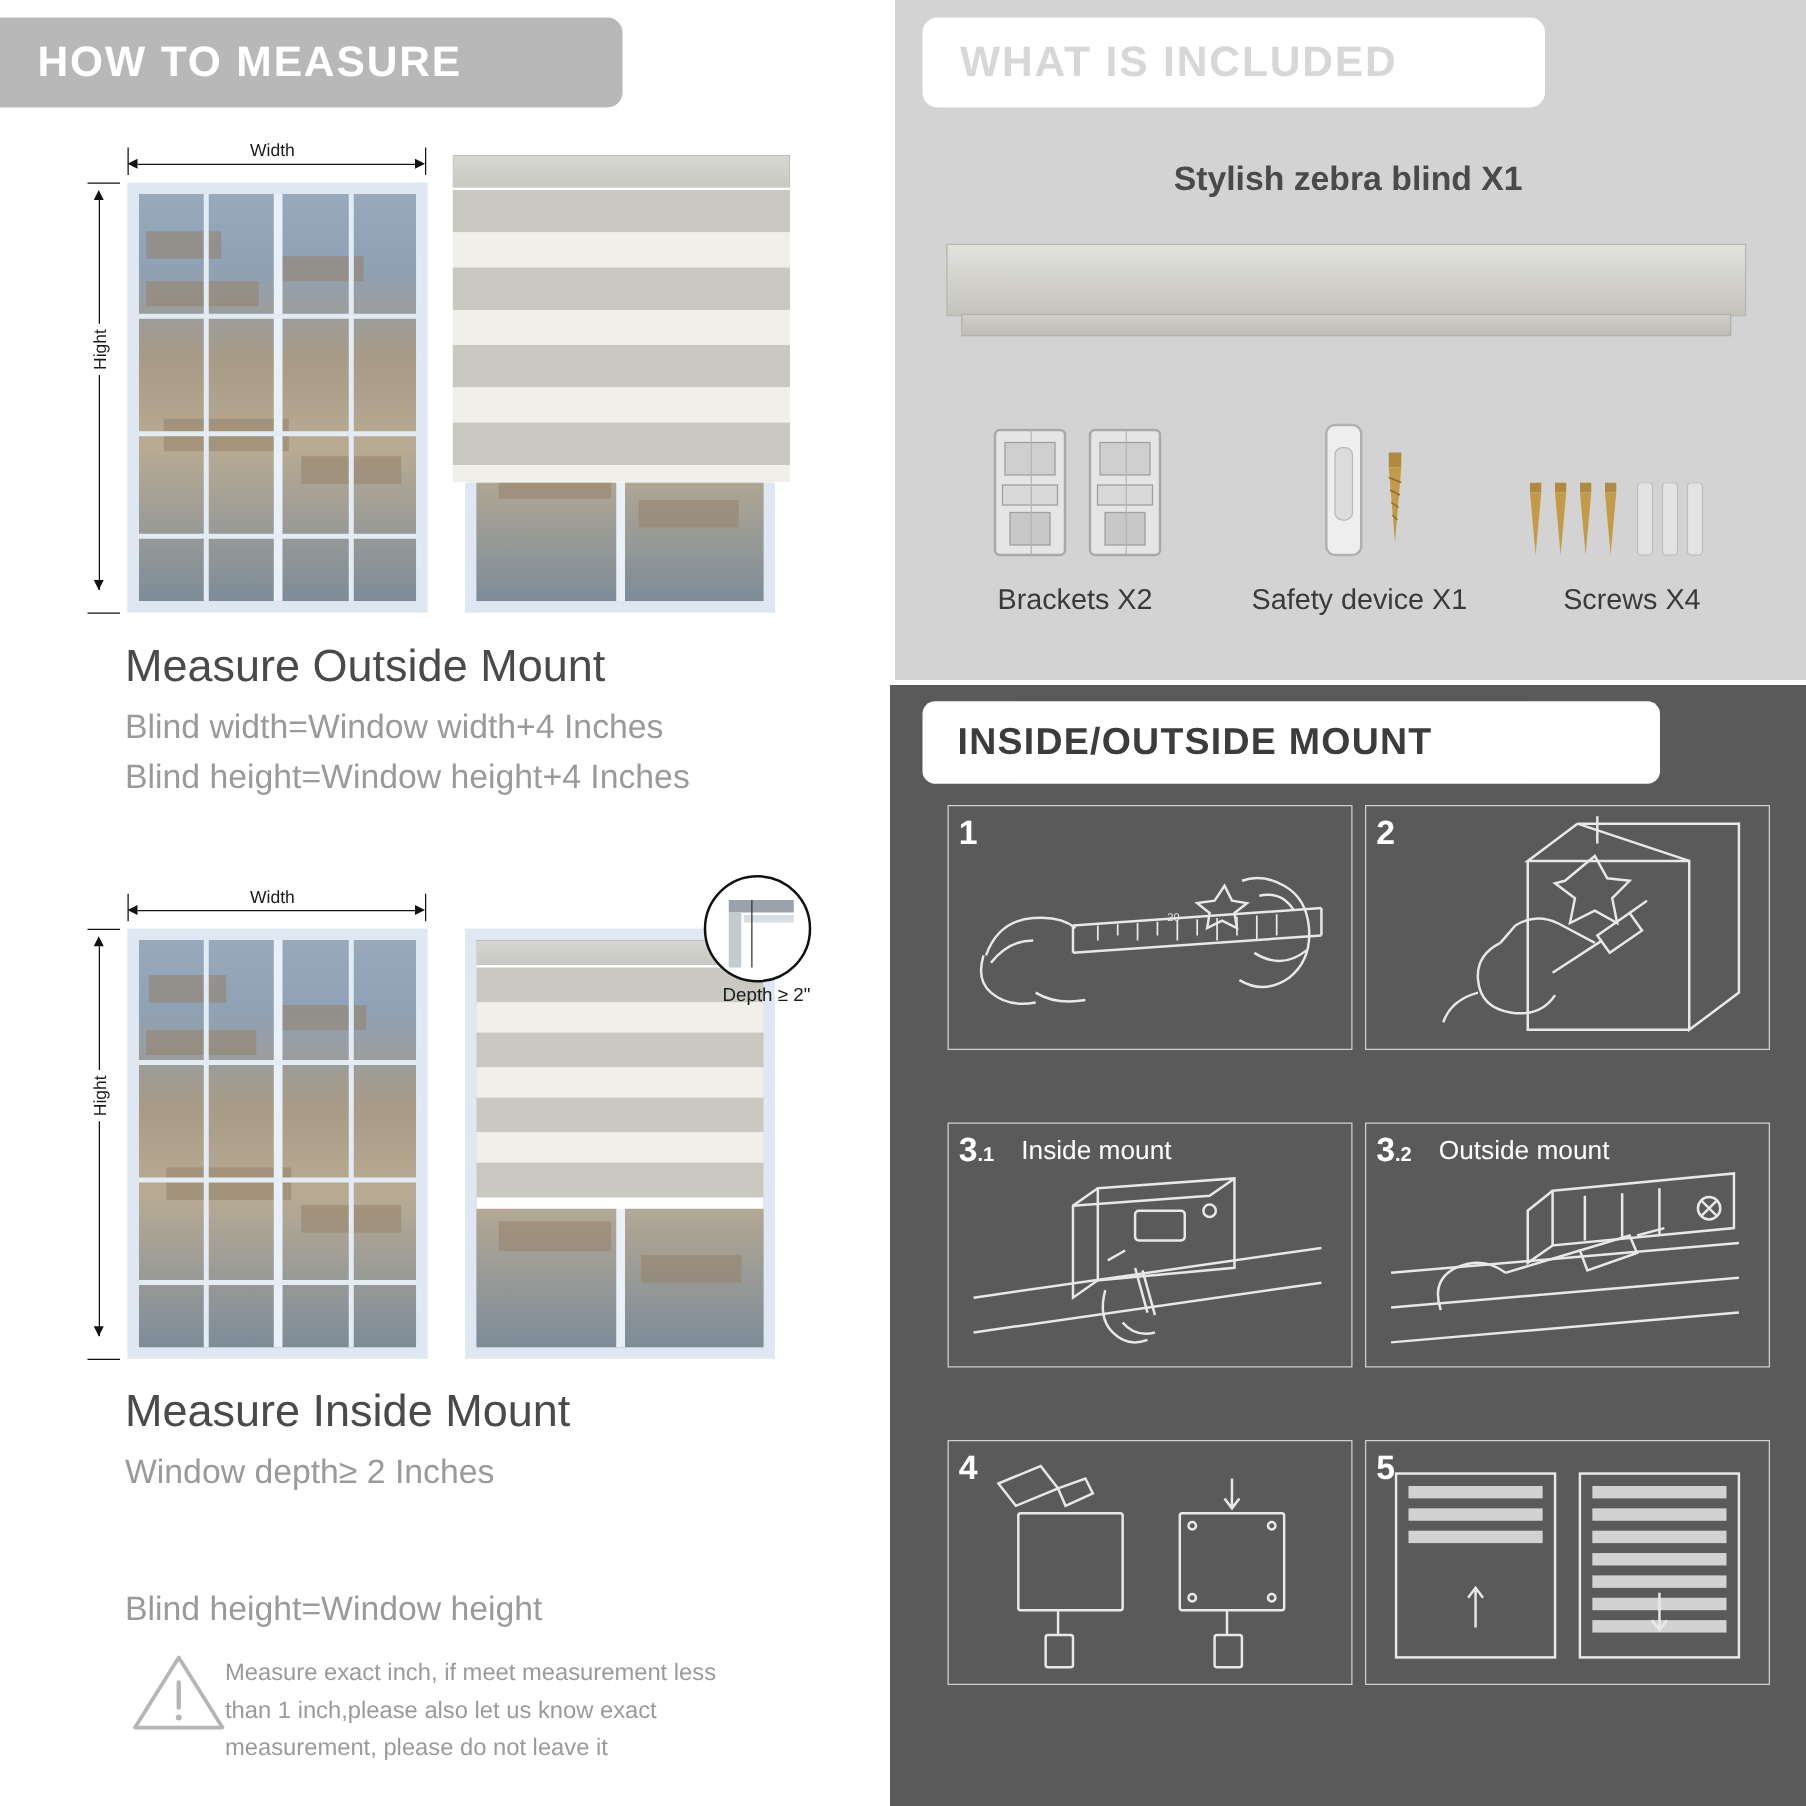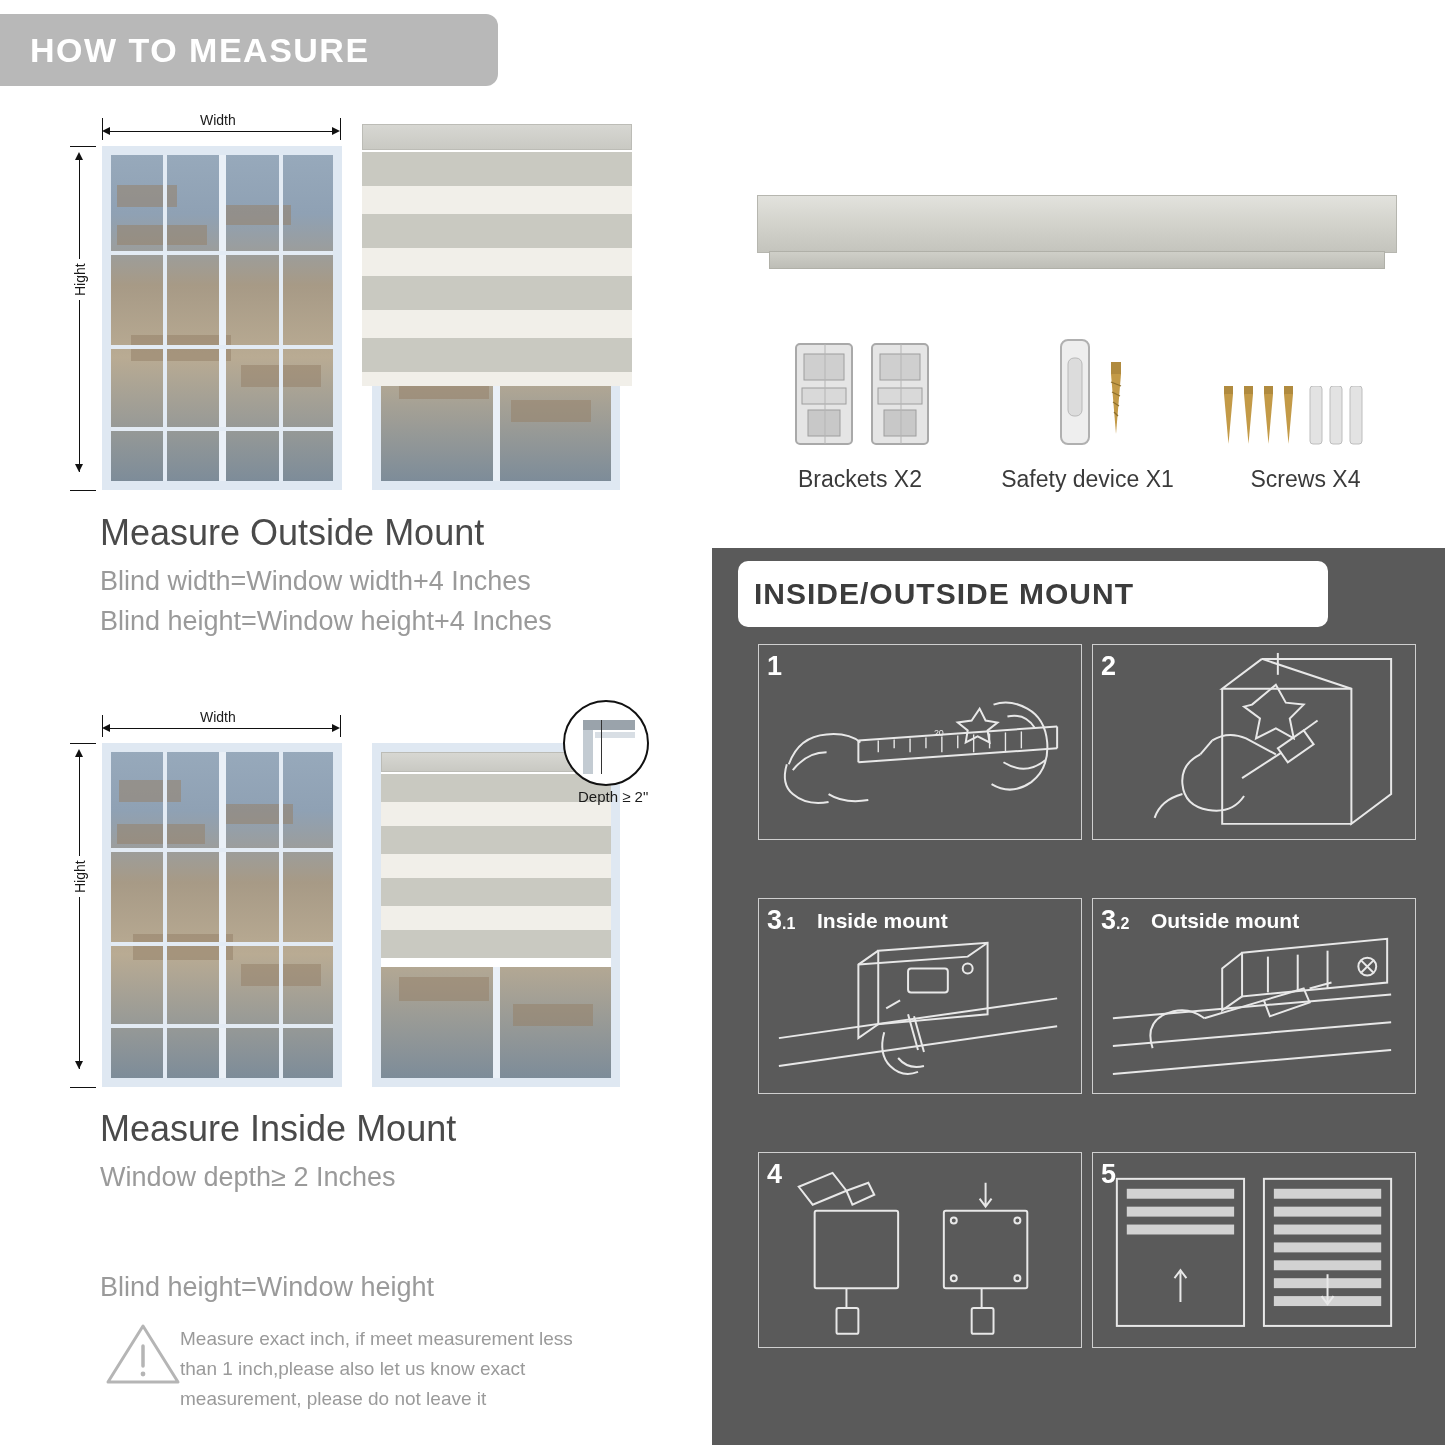--- a/index.html
+++ b/index.html
@@ -125,36 +125,36 @@
 
   
   .right-bot {
     position:absolute; left:712px; top:548px; width:733px; height:897px;
     background:#5a5a5a;
   }
   .mount-banner {
     position:absolute; left:26px; top:13px; width:590px; height:66px;
     background:#ffffff; color:#3c3c3c;
     font-size:30px; font-weight:bold; letter-spacing:1px;
-    display:flex; align-items:center; padding-left:16px;
+    display:flex; align-items:center; padding-left:28px;
     border-radius:10px;
   }
   .step {
     position:absolute;
     border:1px solid #cfcfcf;
     background:#5a5a5a;
   }
   .step-num {
     position:absolute; left:8px; top:6px;
     font-size:27px; color:#ffffff; font-weight:bold;
   }
   .step-num small { font-size:16px; }
   .step-inline-label {
     position:absolute; top:10px; left:58px;
-    font-size:21px; color:#ffffff; font-weight:bold;
+    font-size:21px; color:#ffffff; font-weight:normal;
   }
   .sketch { position:absolute; inset:0; }
 
   .sep-v { position:absolute; left:712px; top:0; width:4px; height:1445px; background:#ffffff; }
   .sep-h { position:absolute; left:712px; top:544px; width:733px; height:6px; background:#ffffff; }
 </style>
 </head>
 <body>
 
 <div class="page">
@@ -279,20 +279,26 @@
         <polygon points="39,6 74,62 4,62" fill="none" stroke="#b5b5b5" stroke-width="3" stroke-linejoin="round"></polygon>
         <line x1="39" y1="26" x2="39" y2="46" stroke="#b5b5b5" stroke-width="3.5" stroke-linecap="round"></line>
         <circle cx="39" cy="54" r="2.4" fill="#b5b5b5"></circle>
       </svg>
     </div>
     <div class="warn-text" style="left:180px; top:1324px; width:470px;">Measure exact inch, if meet measurement less</div>
     <div class="warn-text" style="left:180px; top:1354px; width:470px;">than 1 inch,please also let us know exact</div>
     <div class="warn-text" style="left:180px; top:1384px; width:470px;">measurement, please do not leave it</div>
   </div>
 
+  <div class="right-top">
+    <div class="right-top-banner">
+      <span>WHAT IS INCLUDED</span>
+    </div>
+    <div class="included-title">Stylish zebra blind X1</div>
+  </div>
 
   <div class="blind-roll">
     <div class="roll-top"></div>
     <div class="roll-bot"></div>
   </div>
 
   <div style="position:absolute; left:790px; top:340px; width:70px; height:110px;">
     <svg width="70" height="110" viewBox="0 0 70 110">
       <rect x="6" y="4" width="56" height="100" rx="4" fill="#e5e5e5" stroke="#a9a9a9" stroke-width="2"></rect>
       <rect x="14" y="14" width="40" height="26" fill="#cfcfcf" stroke="#9e9e9e"></rect>

